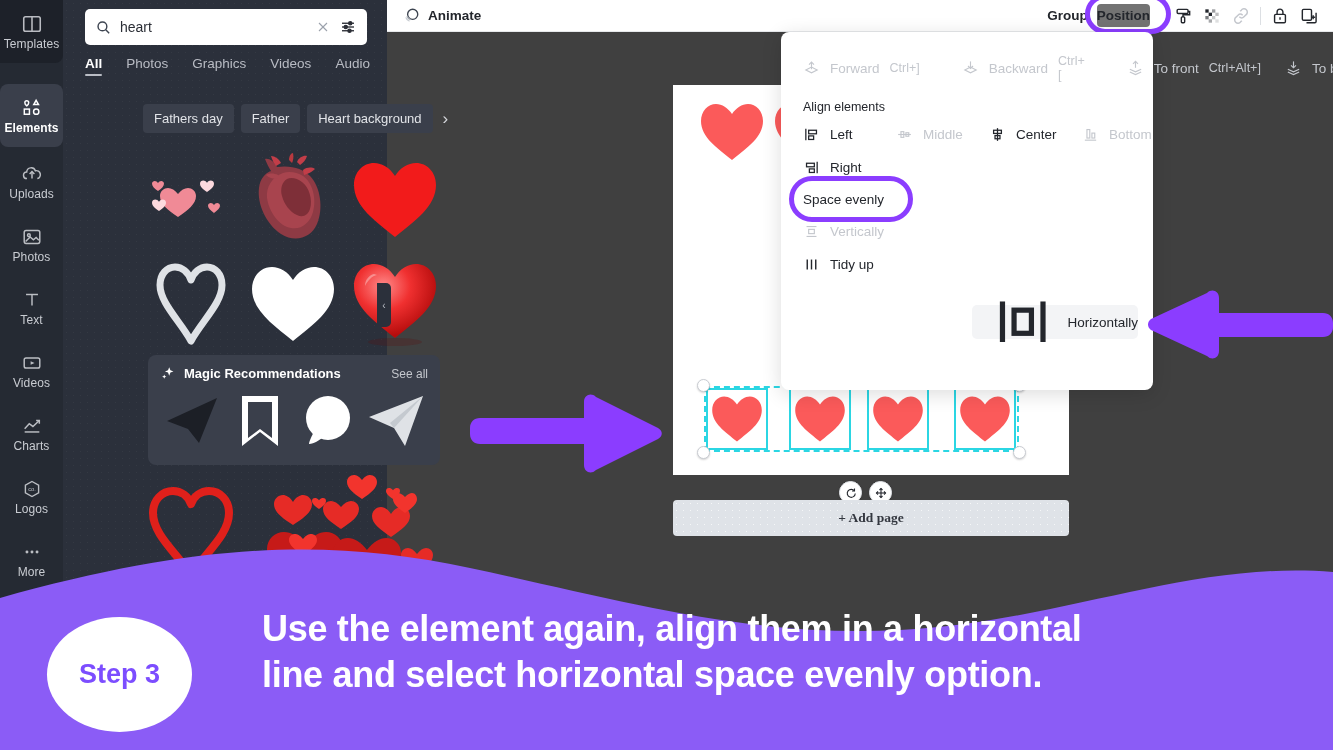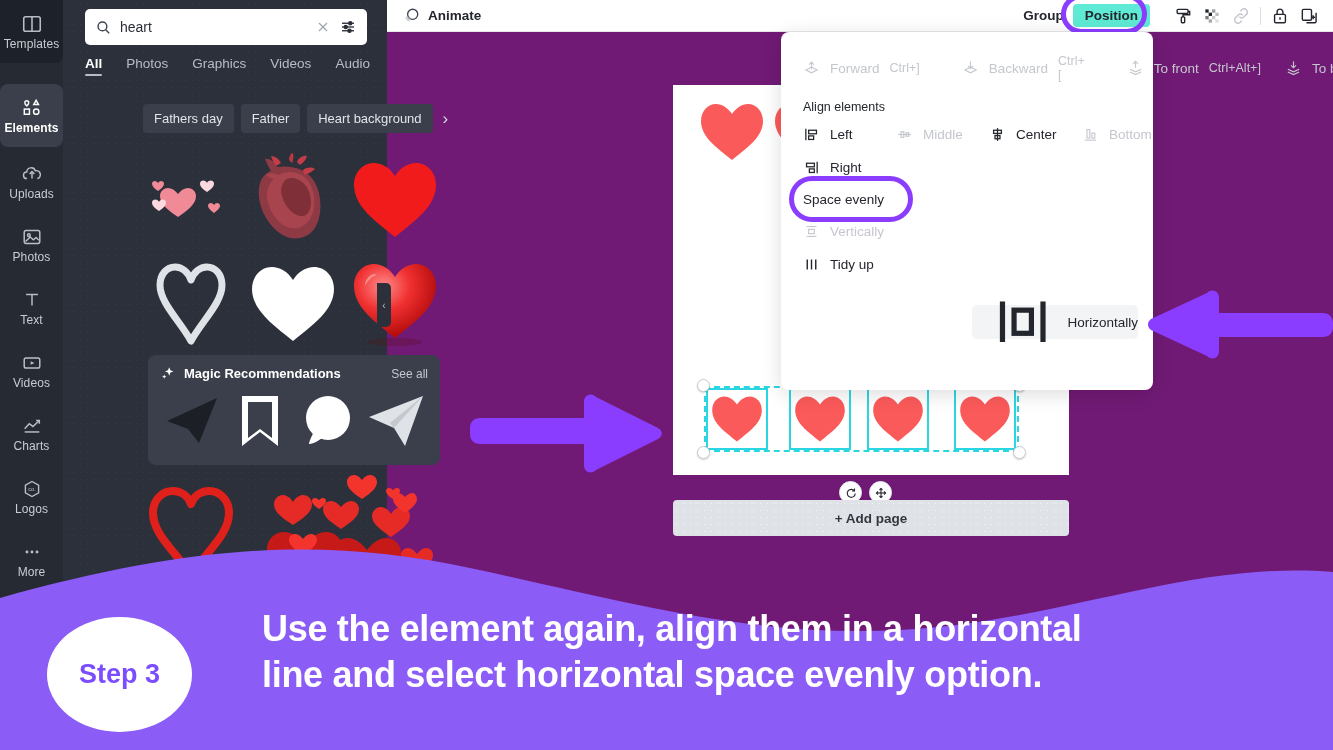--- a/index.html
+++ b/index.html
@@ -97,30 +97,30 @@
   }
   .animate-lbl { font-size: 13.5px; color: #23262c; font-weight: bold; }
   .tb-right { margin-left: auto; display: flex; align-items: center; gap: 9px; padding-right: 14px; }
   .tb-txt { font-size: 13.5px; color: #23262c; font-weight: bold; cursor: pointer; }
   .pos-wrap { position: relative; display: flex; align-items: center; justify-content: center; }
   .pos-ring {
     position: absolute; left: -12px; top: -10px; width: 86px; height: 40px;
     border: 5px solid #8B3DFF; border-radius: 20px; pointer-events: none;
   }
   .pos-btn {
-    background: #5eead4; border-radius: 4px; padding: 4px 12px;
+    background: #737373; border-radius: 4px; padding: 4px 0;
     font-size: 13.5px; color: #23262c; font-weight: bold; cursor: pointer;
   }
   .tb-ico { width: 20px; height: 20px; cursor: pointer; }
   .tb-div { width: 1px; height: 18px; background: #dcdfe3; }
 
   
   .workarea {
     position: absolute; left: 387px; top: 32px; width: 946px; height: 718px;
-    background: #701a75; z-index: 10;
+    background: #404040; z-index: 10; font-family: Liberation Serif, serif;
   }
   .page {
     position: absolute; left: 286px; top: 53px; width: 396px; height: 390px;
     background: #fff;
   }
   .heart-col { position: absolute; left: 24px; top: 15px; }
   .heart-col .hv { margin-bottom: 6px; }
   .sel-group { position: absolute; left: 31px; top: 301px; width: 315px; height: 66px; }
   .sel-dash {
     position: absolute; left: 0; top: 0; right: 0; bottom: 0;

